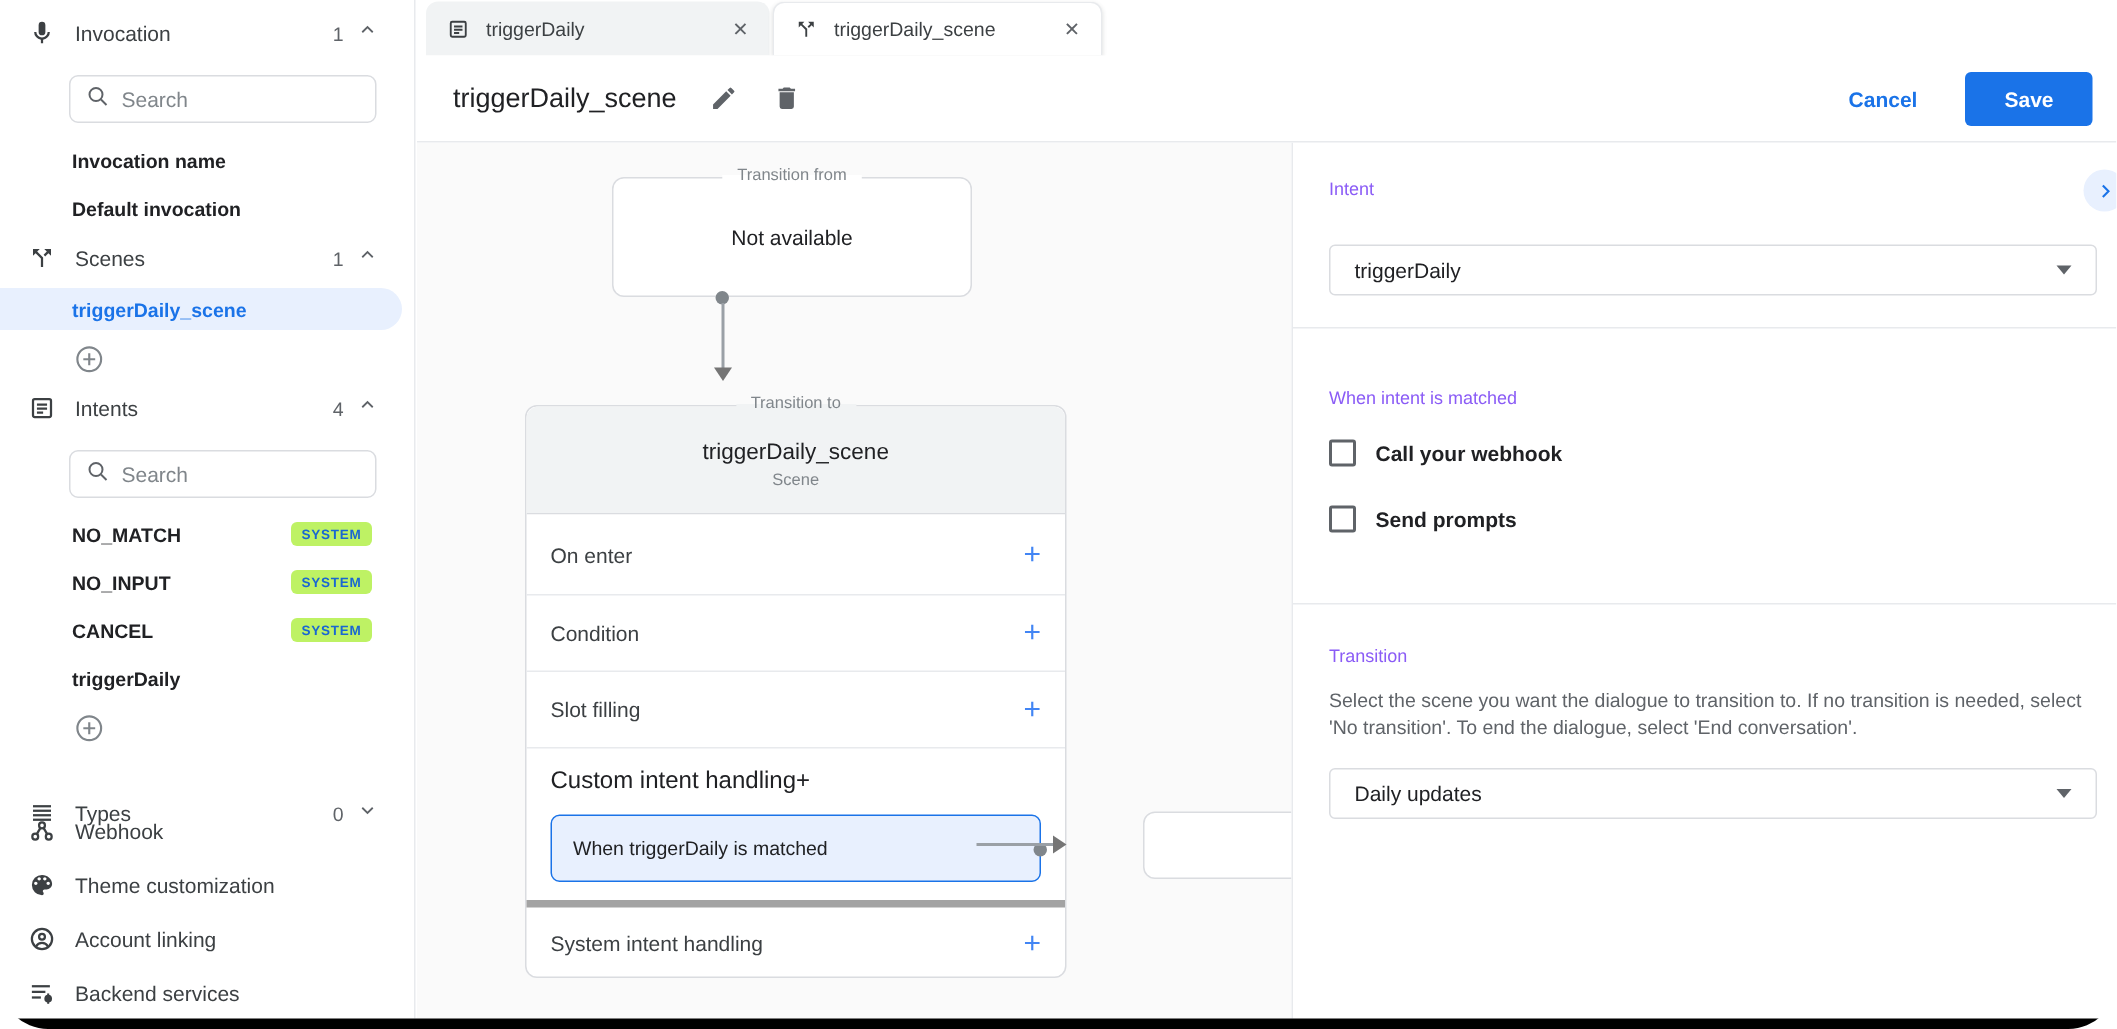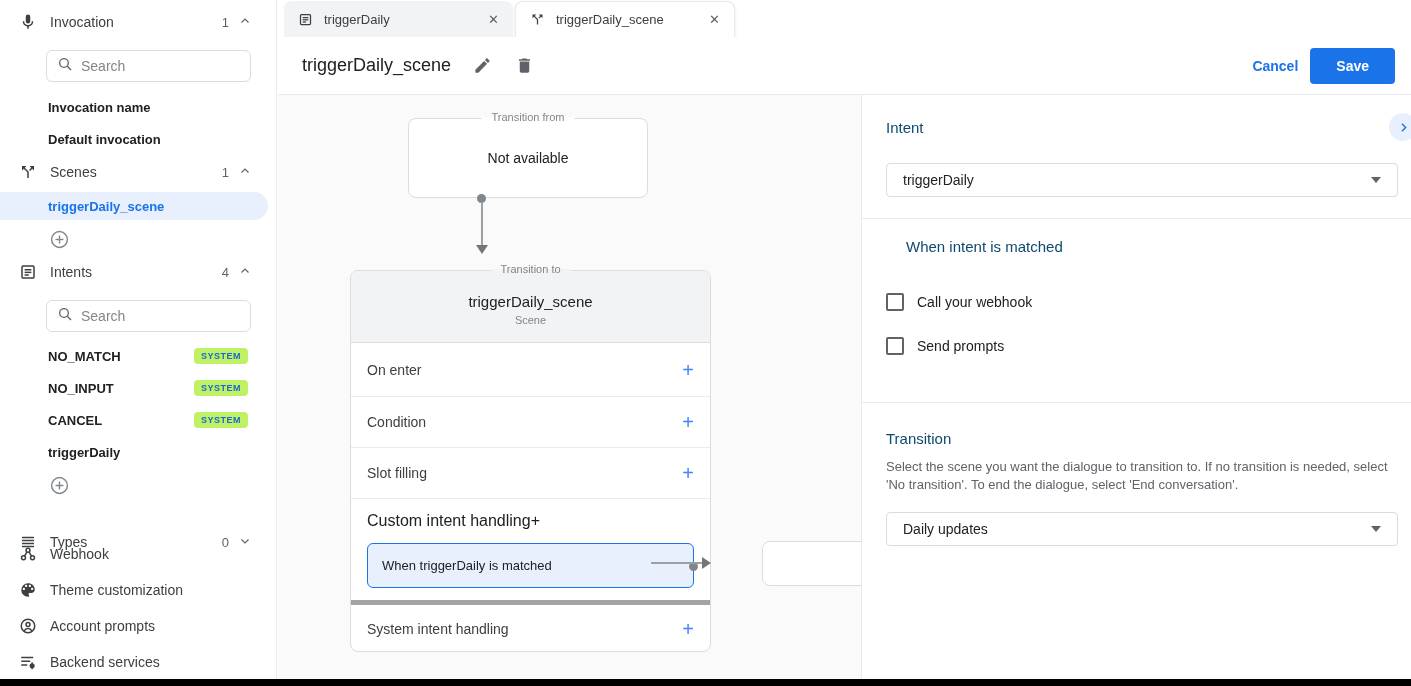--- a/index.html
+++ b/index.html
@@ -1,18 +1,18 @@
 <!DOCTYPE html>
 <html><head>
 <meta charset="utf-8">
 <style>
   * { margin:0; padding:0; box-sizing:border-box; }
   html,body { width:1411px; height:686px; }
   body { font-family:"Liberation Sans", sans-serif; background:#fff; color:#202124; }
-  .app { position:relative; width:1411px; height:686px; overflow:hidden; background:#fff; }
+  .app { position:relative; width:1411px; height:686px; overflow:hidden; background:#fff;border-radius:32px; }
 
   
   .sidebar { position:absolute; left:0; top:0; width:277px; height:679px; background:#fff; border-right:1px solid #e8eaed; z-index:5; }
   .srow { position:absolute; left:0; right:0; height:28px; display:flex; align-items:center; padding:0 25px 0 18px; }
   .srow .sicon { width:20px; height:20px; margin-right:12px; flex:0 0 20px; display:flex; align-items:center; justify-content:center; }
   .srow .slabel { font-size:14px; color:#3c4043; }
   .srow .scount { margin-left:auto; font-size:13px; color:#5f6368; padding-right:10px; }
   .sitem { position:absolute; left:48px; height:22px; display:flex; align-items:center; font-size:13px; font-weight:700; color:#202124; }
   .searchbox { position:absolute; left:46px; width:205px; height:32px; border:1px solid #dadce0; border-radius:6px; display:flex; align-items:center; padding:0 10px; background:#fff; }
   .searchbox input { border:none; outline:none; font-size:14px; color:#202124; width:130px; margin-left:8px; font-family:"Liberation Sans",sans-serif; }
@@ -27,21 +27,21 @@
   .tab .ticon { width:16px; height:16px; margin-right:10px; display:flex; align-items:center; }
   .tab .tclose { margin-left:auto; color:#5f6368; font-size:13px; padding-left:10px; cursor:pointer; }
   .tab-inactive { background:#f1f3f4; width:229px; margin-left:6px; }
   .tab-active { background:#fff; width:220px; margin-left:2px; border:1px solid #e8eaed; border-bottom:none; box-shadow:0 1px 3px rgba(60,64,67,.15); }
 
   
   .topbar { position:absolute; left:278px; top:37px; right:0; height:58px; background:#fff; border-bottom:1px solid #e8eaed; display:flex; align-items:center; padding:0 16px 0 24px; z-index:3; }
   .pagetitle { font-size:18px; color:#202124; }
   .hicon { width:20px; height:20px; margin-left:22px; display:flex; align-items:center; cursor:pointer; }
   .cancel-btn { margin-left:auto; font-size:14px; font-weight:700; color:#1a73e8; cursor:pointer; padding:8px 12px; }
-  .save-btn { background:#1a73e8; color:#fff; font-size:14px; font-weight:700; border:none; border-radius:4px; height:36px; padding:0 26px; cursor:pointer; font-family:"Liberation Sans",sans-serif; }
+  .save-btn { margin-left:20px; background:#1a73e8; color:#fff; font-size:14px; font-weight:700; border:none; border-radius:4px; height:36px; padding:0 26px; cursor:pointer; font-family:"Liberation Sans",sans-serif; }
 
   
   .canvas { position:absolute; left:278px; top:95px; width:583px; height:584px; background:#fafafa; overflow:hidden; }
   .node { position:absolute; background:#fff; border:1px solid #dadce0; border-radius:8px;margin-left:48px; }
   .legend { position:absolute; top:-8px; left:50%; transform:translateX(-50%); font-size:11px; color:#80868b; padding:0 10px; white-space:nowrap; background:linear-gradient(#fafafa 50%, #fff 50%); }
   .from-node { left:82px; top:23px; width:240px; height:80px; }
   .from-node .ncontent { width:100%; height:100%; display:flex; align-items:center; justify-content:center; font-size:14px; color:#202124; }
   .vline { position:absolute; left:203px; top:107px; width:2px; height:45px; background:#9aa0a6; }
   .vdot { position:absolute; left:199px; top:99px; width:9px; height:9px; border-radius:50%; background:#80868b; }
   .varrow { position:absolute; left:198px; top:150px; width:0; height:0; border-left:6px solid transparent; border-right:6px solid transparent; border-top:9px solid #757575; }
@@ -59,28 +59,28 @@
   .handlerbox { position:relative; margin:0 0 0 16px; width:327px; height:45px; background:#e8f0fe; border:1px solid #1a73e8; border-radius:6px; display:flex; align-items:center; padding-left:14px; font-size:13px; color:#202124; }
   .hdot { position:absolute; right:-5px; top:50%; margin-top:-4px; width:9px; height:9px; border-radius:50%; background:#80868b; }
   .lastrow { border-bottom:none;gap:15px; }
   .hline { position:absolute; left:373px; top:467px; width:52px; height:2px; background:#9aa0a6; }
   .harrow { position:absolute; left:424px; top:462px; width:0; height:0; border-top:6px solid transparent; border-bottom:6px solid transparent; border-left:9px solid #757575; }
   .target-node { left:436px; top:446px; width:340px; height:45px; }
   .target-node .ncontent { width:100%; height:100%; display:flex; align-items:center; justify-content:center; font-size:14px; color:#202124; }
 
   
   .panel { position:absolute; left:861px; top:95px; width:550px; height:584px; background:#fff; border-left:1px solid #e8eaed; }
-  .panel-h { position:absolute; left:24px; font-size:15px; color:#0c4a6e; }
+  .panel-h { position:absolute; left:24px; font-size:12px; color:#8b5cf6; }
   .collapse-btn { position:absolute; left:527px; top:18px; width:28px; height:28px; border-radius:50%; background:#e8f0fe; display:flex; align-items:center; justify-content:center; cursor:pointer; }
   .dropdown { position:absolute; left:24px; width:512px; height:34px; border:1px solid #dadce0; border-radius:4px; background:#fff; display:flex; align-items:center; padding:0 16px; font-size:14px; color:#202124; cursor:pointer; }
   .dd-caret { margin-left:auto; width:0; height:0; border-left:5px solid transparent; border-right:5px solid transparent; border-top:6px solid #5f6368; }
   .pdivider { position:absolute; left:0; right:0; height:1px; background:#e8eaed; }
   .checkrow { position:absolute; left:24px; height:20px; display:flex; align-items:center; }
   .checkbox { width:18px; height:18px; border:2px solid #5f6368; border-radius:2px; background:#fff; cursor:pointer; }
-  .checklabel { margin-left:13px; font-size:14px; font-weight:400; color:#202124; }
+  .checklabel { margin-left:13px; font-size:14px; font-weight:700; color:#202124; }
   .pdesc { position:absolute; left:24px; width:520px; font-size:13px; line-height:18px; color:#5f6368; }
 
   .bottombar { position:absolute; left:0; right:0; bottom:0; height:7px; background:#000; z-index:10; }
 </style>
 </head>
 <body>
 
 <div class="app">
 
   <nav class="sidebar">
@@ -214,21 +214,21 @@
     </div>
 
     <div class="srow" style="top:612px;">
       <span class="sicon">
         <svg width="18" height="18" viewBox="0 0 24 24" fill="none" stroke="#3c4043" stroke-width="2">
             <circle cx="12" cy="12" r="9"></circle>
             <circle cx="12" cy="10" r="2.6"></circle>
             <path d="M6.8 18.5c1.1-2 3-3.1 5.2-3.1s4.1 1.1 5.2 3.1"></path>
           </svg>
       </span>
-      <span class="slabel">Account prompts</span>
+      <span class="slabel">Account linking</span>
     </div>
 
     <div class="srow" style="top:648px;">
       <span class="sicon">
         <svg width="18" height="18" viewBox="0 0 24 24" fill="#3c4043">
             <rect x="3" y="5" width="16" height="2"></rect>
             <rect x="3" y="10" width="12" height="2"></rect>
             <rect x="3" y="15" width="8" height="2"></rect>
             <circle cx="17.5" cy="17" r="3.4"></circle>
             <rect x="16.6" y="12.4" width="1.8" height="2"></rect>
@@ -346,21 +346,21 @@
 
     <div class="panel-h" style="top:24px;">Intent</div>
 
     <div class="dropdown" style="top:68px;">
       <span>triggerDaily</span>
       <span class="dd-caret"></span>
     </div>
 
     <div class="pdivider" style="top:123px;"></div>
 
-    <div class="panel-h" style="top:143px;margin-left:20px;">When intent is matched</div>
+    <div class="panel-h" style="top:163px;">When intent is matched</div>
 
     <div class="checkrow" style="top:197px;">
       <span class="checkbox"></span>
       <span class="checklabel">Call your webhook</span>
     </div>
 
     <div class="checkrow" style="top:241px;">
       <span class="checkbox"></span>
       <span class="checklabel">Send prompts</span>
     </div>

